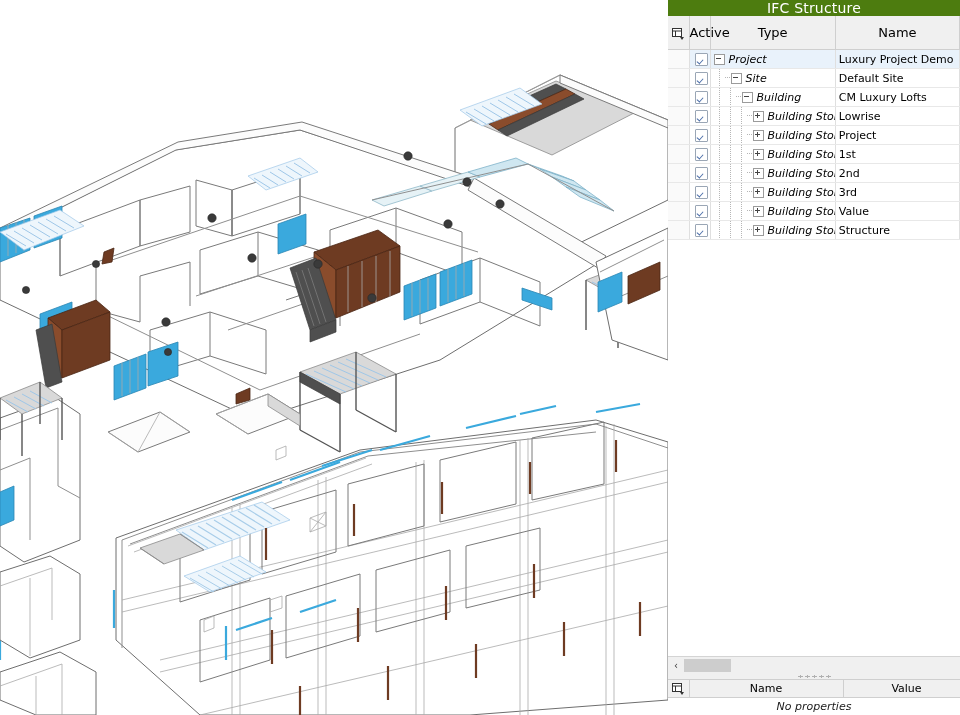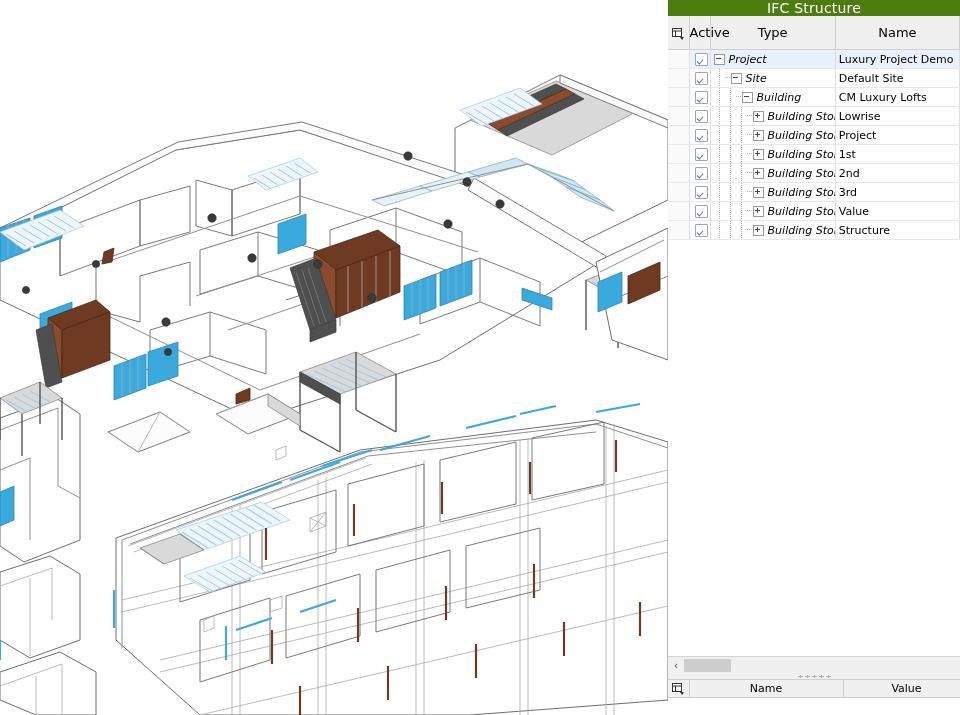--- a/index.html
+++ b/index.html
@@ -637,16 +637,17 @@
                   <line x1="3.5" y1="3" x2="3.5" y2="8.5" stroke="#333"></line>
                   <path d="M8 9 L12 9 L10 12 Z" fill="#333"></path>
                 </svg>
               </span>
             </th>
             <th class="pcol-name">Name</th>
             <th class="pcol-value">Value</th>
           </tr>
         </thead>
       </table>
+      <div class="noprops">No properties</div>
     </div>
 
   </div>
 </div>
 
 </body></html>

